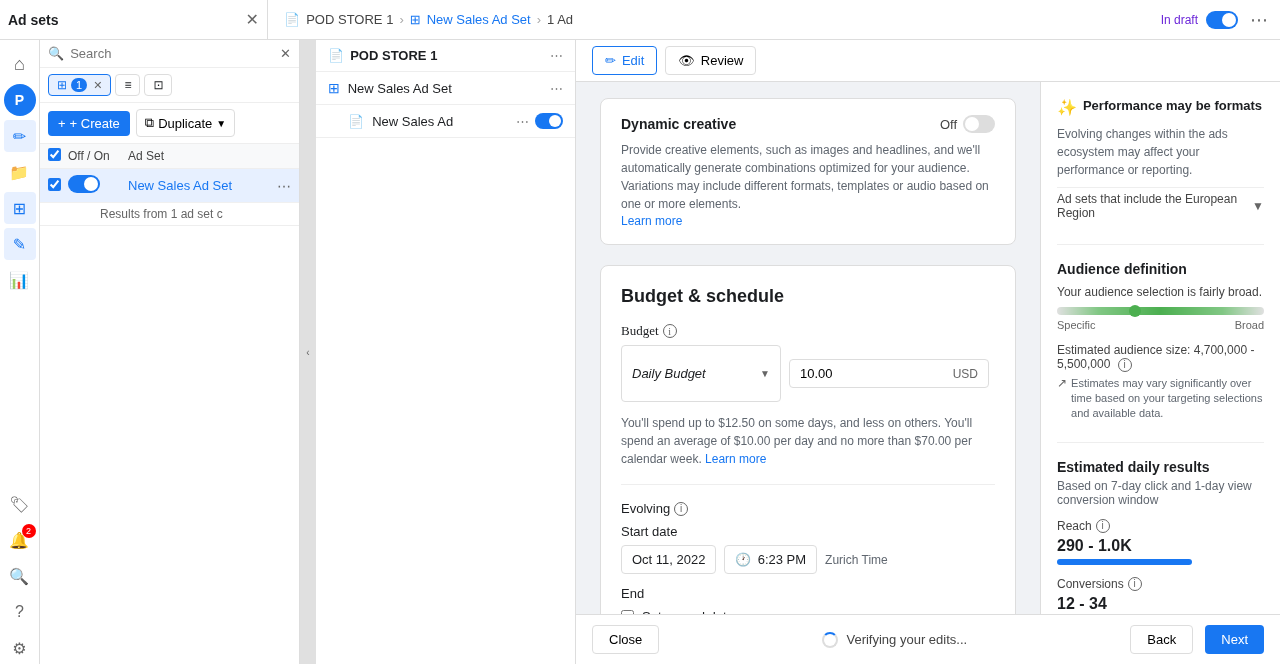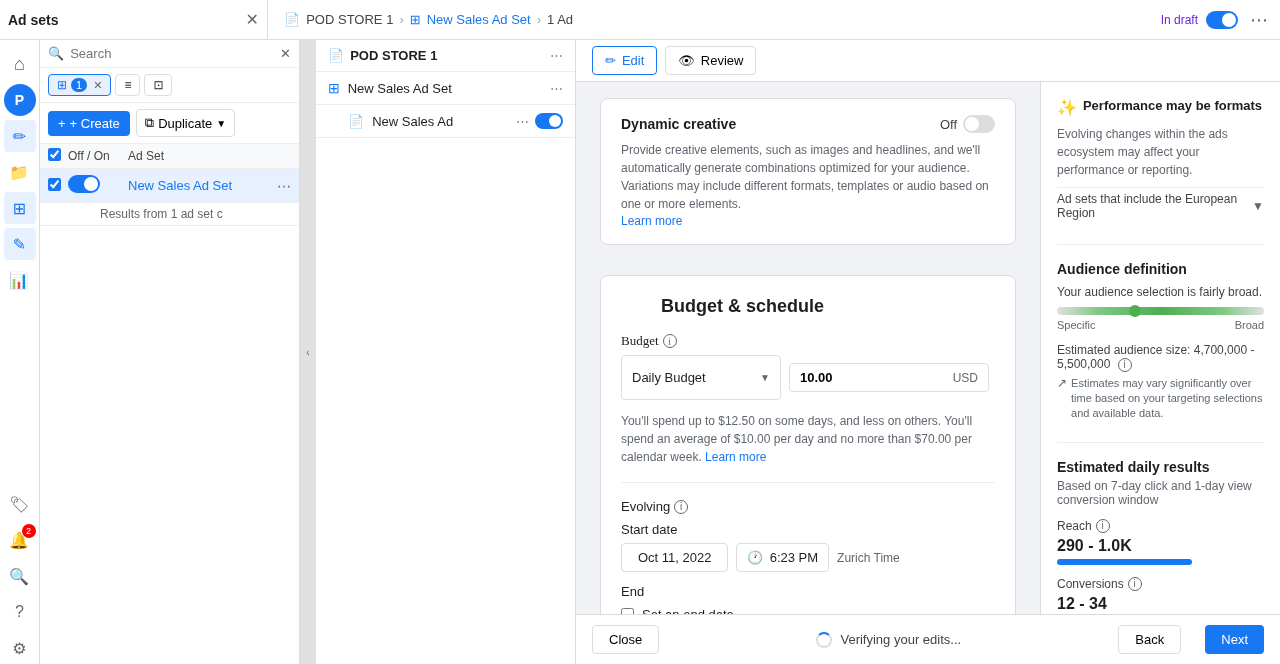--- a/index.html
+++ b/index.html
@@ -55,24 +55,24 @@
     .toggle-small::after { content: ''; position: absolute; width: 12px; height: 12px; background: white; border-radius: 50%; top: 2px; right: 2px; }
 
     
     .edit-review-bar { display: flex; align-items: center; padding: 6px 16px; background: #fff; border-bottom: 1px solid #ddd; gap: 8px; }
     .edit-btn { display: flex; align-items: center; gap: 6px; padding: 6px 12px; border: 1px solid #ddd; border-radius: 4px; cursor: pointer; background: #fff; font-size: 13px; }
     .edit-btn.active { border-color: #1877f2; color: #1877f2; }
     .review-btn { display: flex; align-items: center; gap: 6px; padding: 6px 12px; border: 1px solid #ddd; border-radius: 4px; cursor: pointer; background: #fff; font-size: 13px; }
     .toggle-off { width: 32px; height: 18px; background: #ddd; border-radius: 9px; position: relative; display: inline-block; }
     .toggle-off::after { content: ''; position: absolute; width: 14px; height: 14px; background: white; border-radius: 50%; top: 2px; left: 2px; }
     .info-icon { width: 14px; height: 14px; border: 1px solid #666; border-radius: 50%; display: inline-flex; align-items: center; justify-content: center; font-size: 10px; color: #666; cursor: pointer; }
-    .select-budget { border: 1px solid #ddd; border-radius: 4px; padding: 14px 10px; font-size: 13px; background: #fff; cursor: pointer; display: flex; align-items: center; gap: 4px; min-width: 160px; }
+    .select-budget { border: 1px solid #ddd; border-radius: 4px; padding: 20px 10px; font-size: 13px; background: #fff; cursor: pointer; display: flex; align-items: center; gap: 4px; min-width: 160px; font-style: italic; }
     .amount-input { border: 1px solid #ddd; border-radius: 4px; padding: 6px 10px; font-size: 13px; display: flex; align-items: center; gap: 4px; flex: 1; max-width: 200px; }
     .amount-input input { border: none; outline: none; font-size: 13px; width: 80px; }
-    .date-input { border: 1px solid #ddd; border-radius: 4px; padding: 6px 16px; font-size: 13px; cursor: pointer; }
+    .date-input { border: 1px solid #ddd; border-radius: 4px; padding: 6px 10px; font-size: 13px; cursor: pointer; }
     .time-input { border: 1px solid #ddd; border-radius: 4px; padding: 6px 10px; font-size: 13px; cursor: pointer; display: flex; align-items: center; gap: 6px; }
     .close-btn { border: 1px solid #ddd; border-radius: 4px; padding: 6px 16px; cursor: pointer; font-size: 13px; background: #fff; }
     .spinner { width: 16px; height: 16px; border: 2px solid #ddd; border-top-color: #1877f2; border-radius: 50%; animation: spin 0.8s linear infinite; }
     @keyframes spin { to { transform: rotate(360deg); } }
     .back-btn { border: 1px solid #ddd; border-radius: 4px; padding: 6px 16px; cursor: pointer; font-size: 13px; background: #fff; }
     .next-btn { background: #1877f2; color: #ffffff; border: none; border-radius: 4px; padding: 6px 16px; cursor: pointer; font-size: 13px; }
 
     .checkbox-blue { accent-color: #1877f2; }
   </style>
 </head>
@@ -212,47 +212,47 @@
       <button class="review-btn">
         <span>👁</span>
         <span>Review</span>
       </button>
     </div>
 
     <div style="flex:1; display:flex; overflow:hidden;">
 
       <div style="flex:1; overflow-y:auto; padding:16px 24px; background:#f0f2f5;">
 
-        <div style="background:#fff; border:1px solid #ddd; border-radius:8px; padding:16px 20px; margin-bottom:30px;">
+        <div style="background:#fff; border:1px solid #ddd; border-radius:8px; padding:16px 20px; margin-bottom:20px;">
           <div style="display:flex; align-items:center; justify-content:space-between; margin-bottom:8px;">
             <span style="font-size:14px; font-weight:600;">Dynamic creative</span>
             <div style="display:flex; align-items:center; gap:6px;">
               <span style="font-size:13px; color:#444;">Off</span>
               <div class="toggle-off"></div>
             </div>
           </div>
           <p style="font-size:12px; color:#606770; line-height:1.5;">Provide creative elements, such as images and headlines, and we'll automatically generate combinations optimized for your audience. Variations may include different formats, templates or audio based on one or more elements.</p>
           <span style="color:#1877f2; cursor:pointer; font-size:12px;">Learn more</span>
         </div>
 
         <div style="background:#fff; border:1px solid #ddd; border-radius:8px; padding:20px; margin-bottom:16px;">
-          <h2 style="font-size:18px; font-weight:700; margin-bottom:16px;margin-left:40px;">Budget &amp; schedule</h2>
+          <h2 style="font-size:18px; font-weight:700; margin-bottom:16px;">Budget &amp; schedule</h2>
 
           <div style="margin-bottom:12px;">
             <div style="display:flex; align-items:center; gap:4px; margin-bottom:6px;font-family:Liberation Serif, serif;">
               <span style="font-size:13px; font-weight:500;">Budget</span>
               <div class="info-icon">i</div>
             </div>
             <div style="display:flex; align-items:center; gap:8px;">
               <div class="select-budget">
                 <span>Daily Budget</span>
                 <span style="margin-left:auto; font-size:10px; color:#666;">▼</span>
               </div>
               <div class="amount-input">
-                <input type="text" value="10.00" style="border: none; outline: none; font-size: 13px; width: 60px; font-weight: bold;">
+                <input type="text" value="10.00" style="border: none; outline: none; font-size: 13px; width: 60px;">
                 <span style="color:#666; font-size:12px; margin-left:auto;">USD</span>
               </div>
             </div>
           </div>
           <p style="font-size:12px; color:#606770; line-height:1.5; margin-bottom:16px;">
             You'll spend up to $12.50 on some days, and less on others. You'll spend an average of $10.00 per day and no more than $70.00 per calendar week. <span style="color:#1877f2; cursor:pointer;">Learn more</span>
           </p>
 
           <hr style="border:none; border-top:1px solid #eee; margin:16px 0;">
 
@@ -360,19 +360,19 @@
 
       </div>
     </div>
 
     <div style="display:flex; align-items:center; justify-content:space-between; background:#fff; border-top:1px solid #ddd; padding:10px 16px; flex-shrink:0;">
       <button class="close-btn">Close</button>
       <div style="display:flex; align-items:center; gap:8px;">
         <div class="spinner"></div>
         <span style="font-size:13px; color:#444;">Verifying your edits...</span>
       </div>
-      <div style="display:flex; gap:24px;">
+      <div style="display:flex; gap:12px;">
         <button class="back-btn">Back</button>
         <button class="next-btn">Next</button>
       </div>
     </div>
   </div>
 </div>
 
 </body></html>

